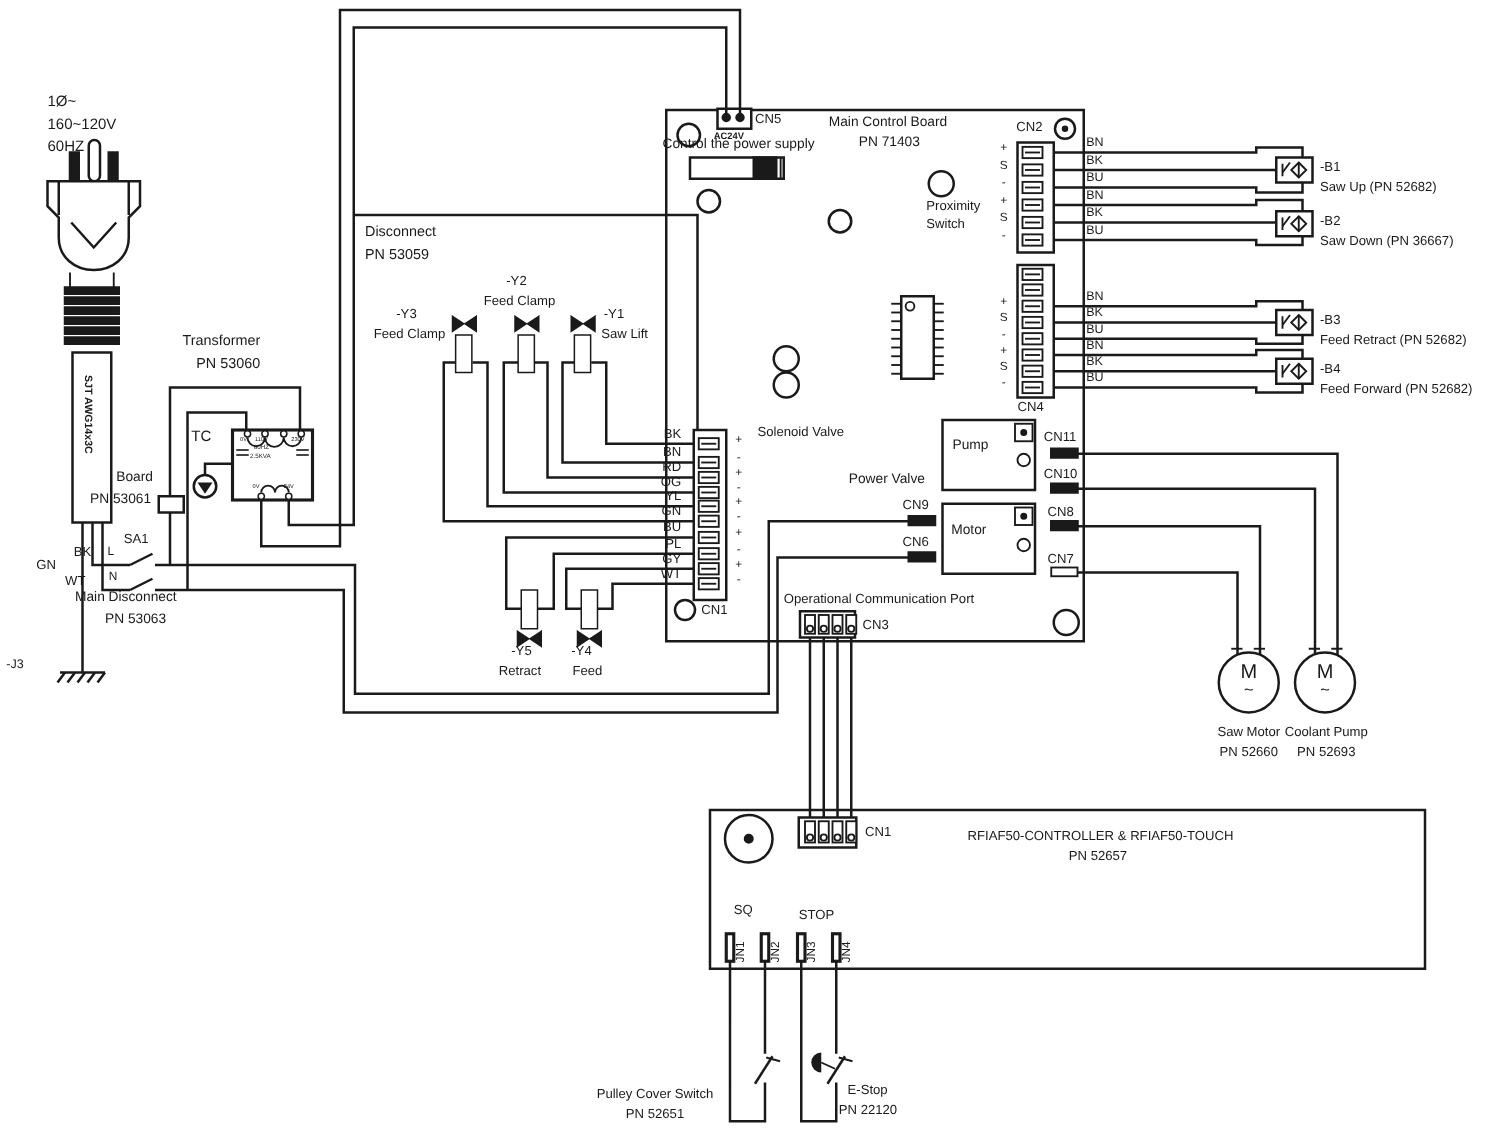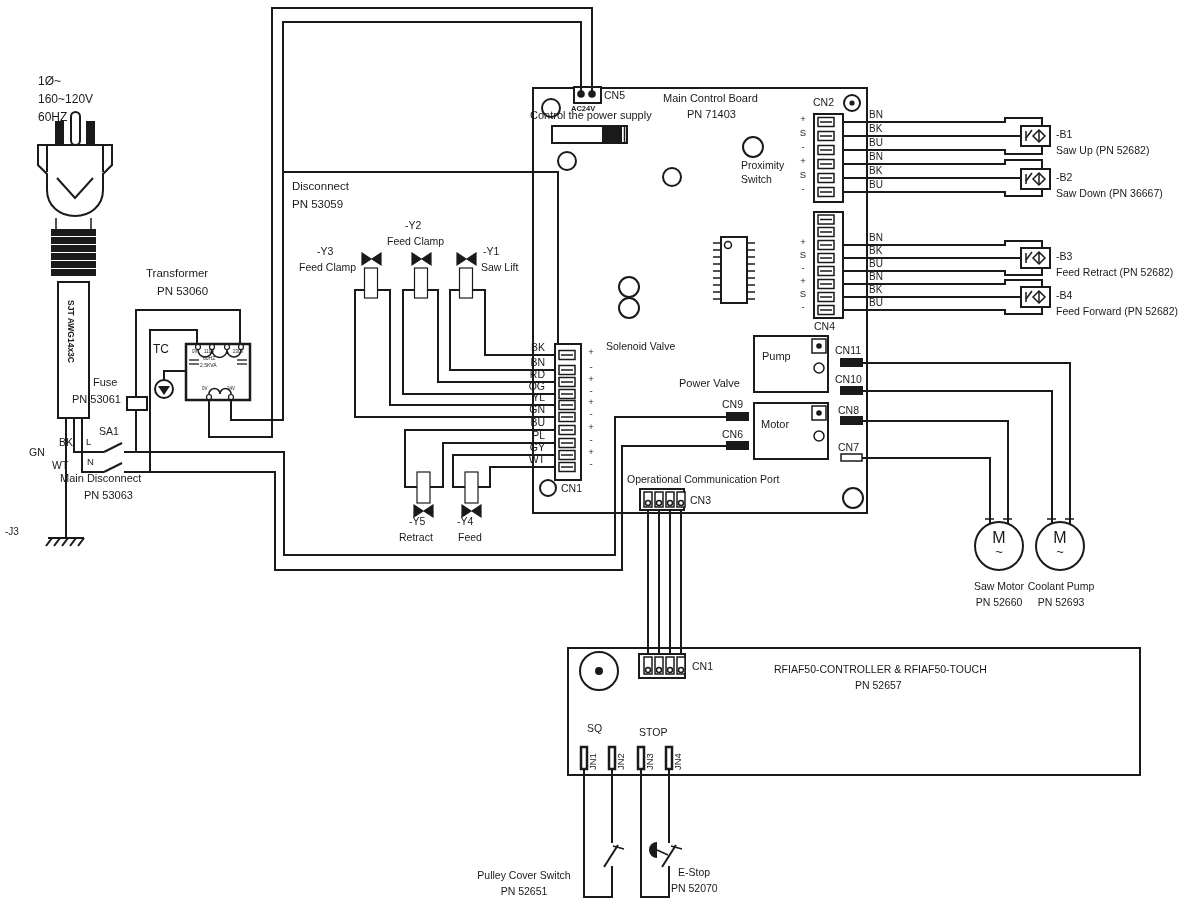--- a/index.html
+++ b/index.html
@@ -360,21 +360,21 @@
 <div class="lbl f115" style="left:157px;top:285px">PN 53060</div>
 <div class="lbl f12" style="left:153px;top:343px">TC</div>
 <div class="lbl tiny" style="left:192px;top:349px">0V</div>
 <div class="lbl tiny" style="left:204px;top:349px">110V</div>
 <div class="lbl tiny" style="left:233px;top:349px">230V</div>
 <div class="lbl tiny2" style="left:203px;top:356px">60HZ</div>
 <div class="lbl tiny2" style="left:200px;top:363px">2.5KVA</div>
 <div class="lbl tiny" style="left:202px;top:386px">0V</div>
 <div class="lbl tiny" style="left:227px;top:386px">24V</div>
 
-<div class="lbl" style="left:93px;top:376px">Fuse</div>
+<div class="lbl" style="left:93px;top:376px">Board</div>
 <div class="lbl" style="left:72px;top:393px">PN 53061</div>
 
 <div class="lbl f105" style="left:99px;top:425px">SA1</div>
 <div class="lbl f95" style="left:86px;top:437px">L</div>
 <div class="lbl f95" style="left:87px;top:457px">N</div>
 <div class="lbl f105" style="left:59px;top:436px">BK</div>
 <div class="lbl f105" style="left:29px;top:446px">GN</div>
 <div class="lbl f105" style="left:52px;top:459px">WT</div>
 <div class="lbl" style="left:60px;top:472px">Main Disconnect</div>
 <div class="lbl" style="left:84px;top:489px">PN 53063</div>
@@ -489,15 +489,15 @@
 <div class="lbl f105" style="left:587px;top:722px">SQ</div>
 <div class="lbl f105" style="left:639px;top:726px">STOP</div>
 <div class="lbl vflip f95" style="left:588px;top:744px;height:26px">JN1</div>
 <div class="lbl vflip f95" style="left:616px;top:744px;height:26px">JN2</div>
 <div class="lbl vflip f95" style="left:645px;top:744px;height:26px">JN3</div>
 <div class="lbl vflip f95" style="left:673px;top:744px;height:26px">JN4</div>
 
 <div class="lbl f105 ctr" style="left:466px;top:869px;width:116px">Pulley Cover Switch</div>
 <div class="lbl f105 ctr" style="left:466px;top:885px;width:116px">PN 52651</div>
 <div class="lbl f105" style="left:678px;top:866px">E-Stop</div>
-<div class="lbl f105" style="left:671px;top:882px">PN 52070</div>
+<div class="lbl f105" style="left:671px;top:882px">PN 22120</div>
 
 </div>
 
 </body></html>

